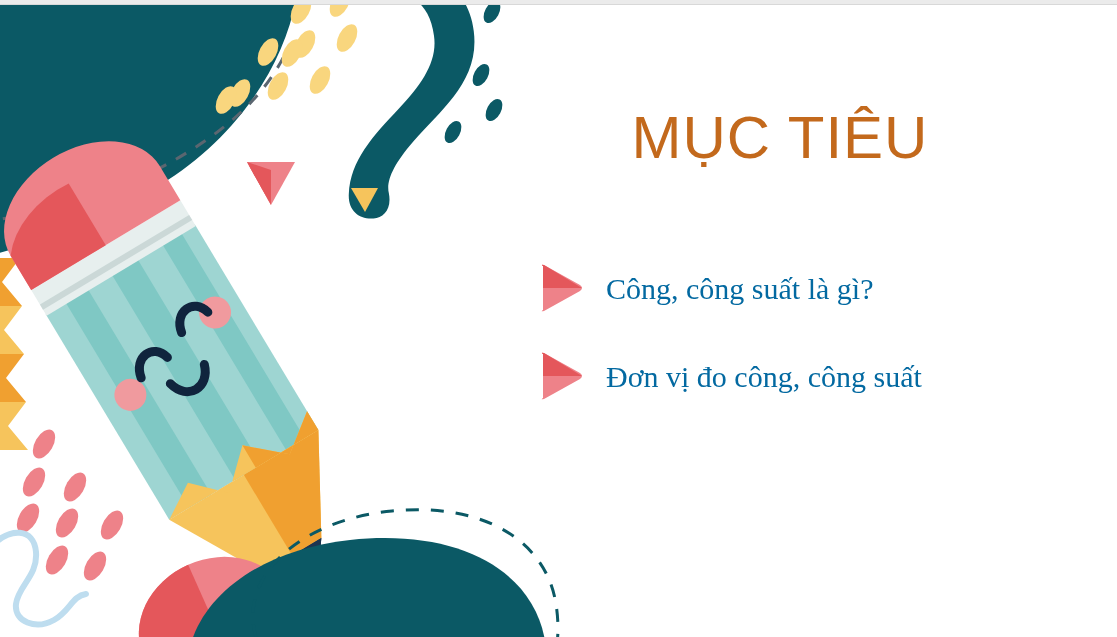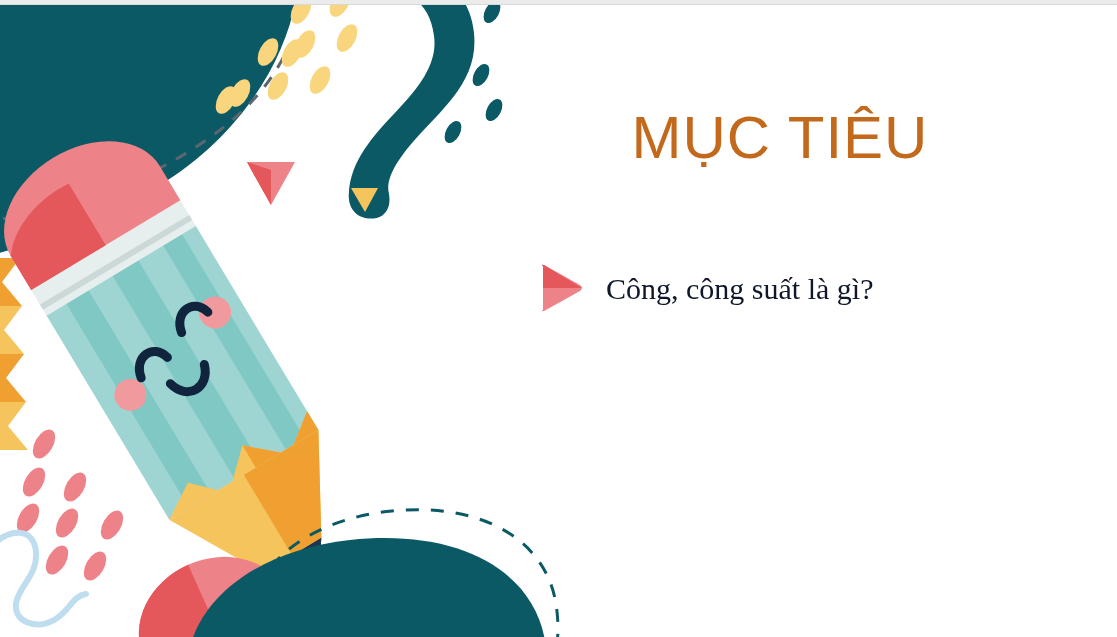--- a/index.html
+++ b/index.html
@@ -69,21 +69,21 @@
   .bullet-marker {
     flex: 0 0 auto;
     width: 46px;
     height: 52px;
     display: block;
   }
   .bullet-text {
     font-family: "Liberation Serif", serif;
     font-size: 30px;
     font-weight: 400;
-    color: #0f172a;
+    color: #0369a1;
     white-space: nowrap;
     line-height: 1.1;
   }
 </style>
 </head>
 <body>
 
 <div id="slide">
 
   <div id="top-strip"></div>
@@ -200,16 +200,23 @@
     <div id="title">MỤC TIÊU</div>
 
     <div class="bullet-row" id="bullet-0">
       <svg class="bullet-marker" viewBox="0 0 46 52">
         <path d="M 5 4 Q 2 2 6 3 L 42 23 Q 46 26 42 29 L 6 49 Q 2 50 5 48 Z" fill="#EE8289"></path>
         <path d="M 5 4 Q 2 2 6 3 L 44 26 L 5 26 Z" fill="#E4575B"></path>
       </svg>
       <span class="bullet-text">Công, công suất là gì?</span>
     </div>
 
+    <div class="bullet-row" id="bullet-1">
+      <svg class="bullet-marker" viewBox="0 0 46 52">
+        <path d="M 5 4 Q 2 2 6 3 L 42 23 Q 46 26 42 29 L 6 49 Q 2 50 5 48 Z" fill="#EE8289"></path>
+        <path d="M 5 4 Q 2 2 6 3 L 44 26 L 5 26 Z" fill="#E4575B"></path>
+      </svg>
+      <span class="bullet-text">Đơn vị đo công, công suất</span>
+    </div>
 
 
   </div>
 </div>
 
 </body></html>

